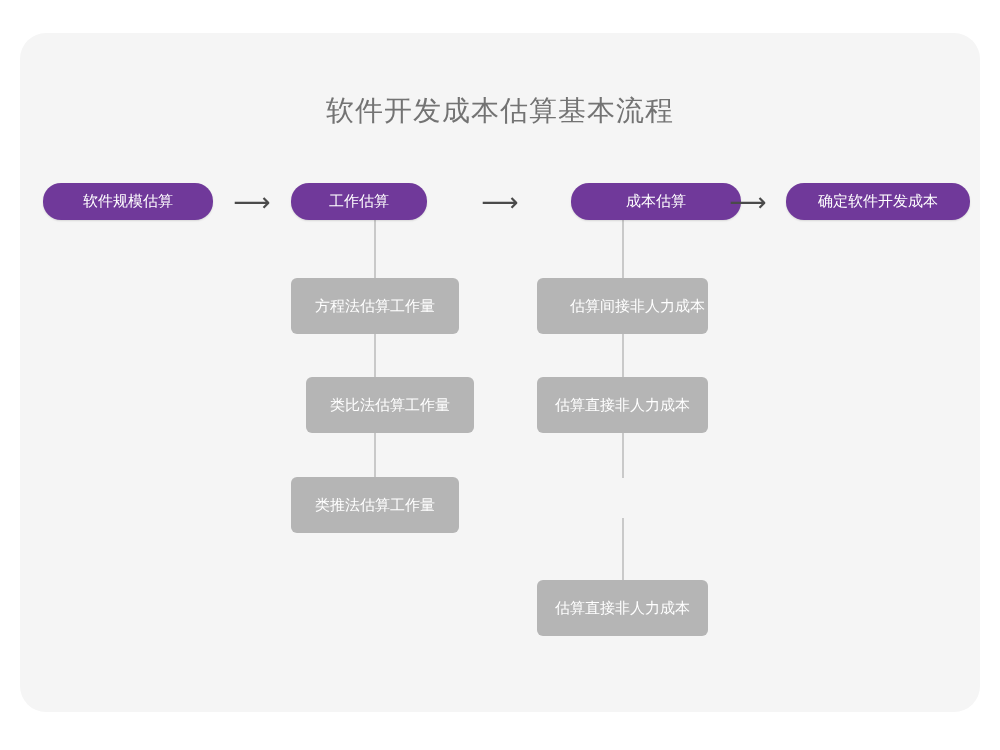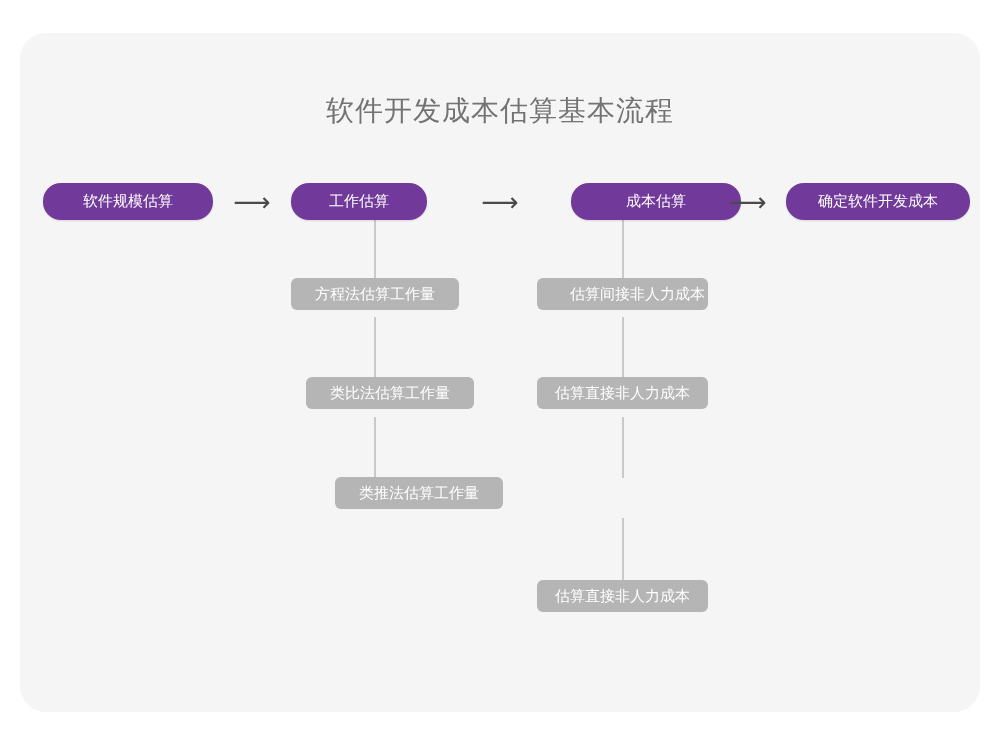--- a/index.html
+++ b/index.html
@@ -53,21 +53,21 @@
     background: #70399a;
     color: #ffffff;
     font-size: 15px;
     height: 37px;
     box-shadow: 0 1px 2px rgba(0,0,0,0.12);
   }
   .node.sub {
     background: #b5b5b5;
     color: #ffffff;
     font-size: 15px;
-    height: 32px;
+    height: 56px;
     border-radius: 6px;
   }
   .arrow {
     position: absolute;
     color: #4a4a4a;
     font-size: 26px;
     line-height: 1;
     width: 60px;
     text-align: center;
     user-select: none;
@@ -119,21 +119,21 @@
   </div>
 
   <div class="node sub" style="left:291px; top:278px; width:168px;">
     <span>方程法估算工作量</span>
   </div>
 
   <div class="node sub" style="left:306px; top:377px; width:168px;">
     <span>类比法估算工作量</span>
   </div>
 
-  <div class="node sub" style="left:291px; top:477px; width:168px;margin-left:44px;">
+  <div class="node sub" style="left:291px; top:477px; width:168px;">
     <span>类推法估算工作量</span>
   </div>
 
   <div class="node sub" style="left:537px; top:278px; width:171px;padding-left:30px;">
     <span>估算间接非人力成本</span>
   </div>
 
   <div class="node sub" style="left:537px; top:377px; width:171px;">
     <span>估算直接非人力成本</span>
   </div>

